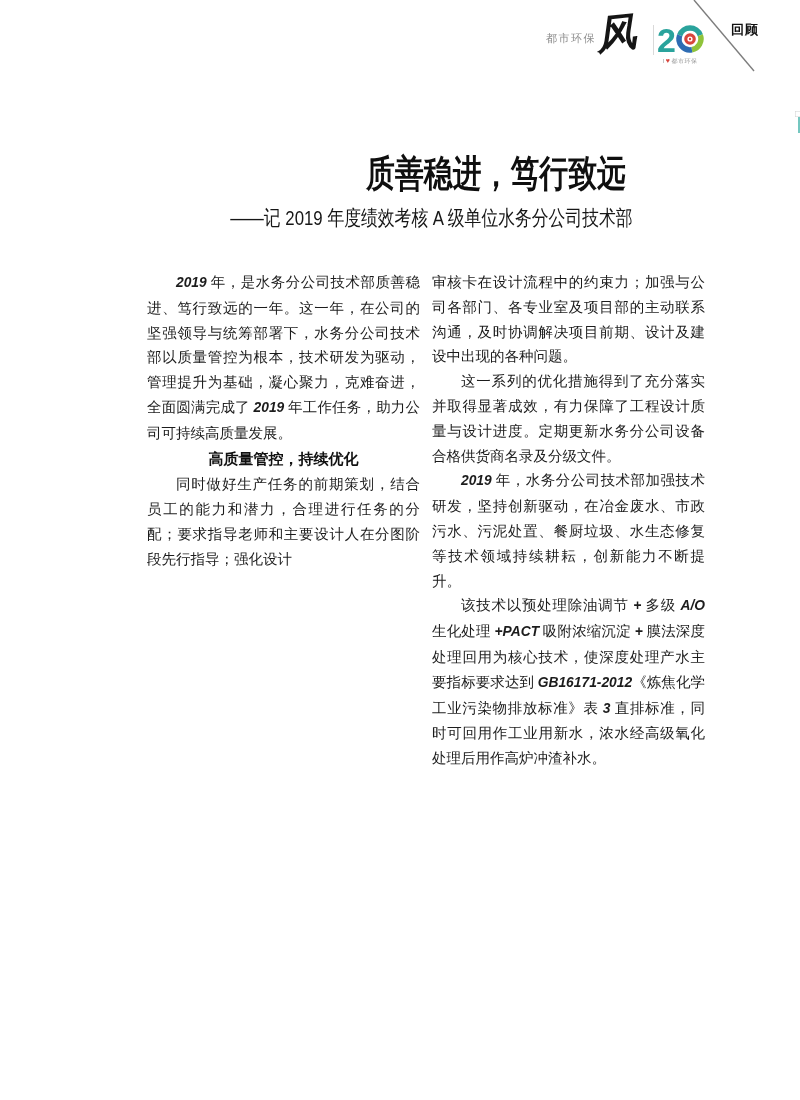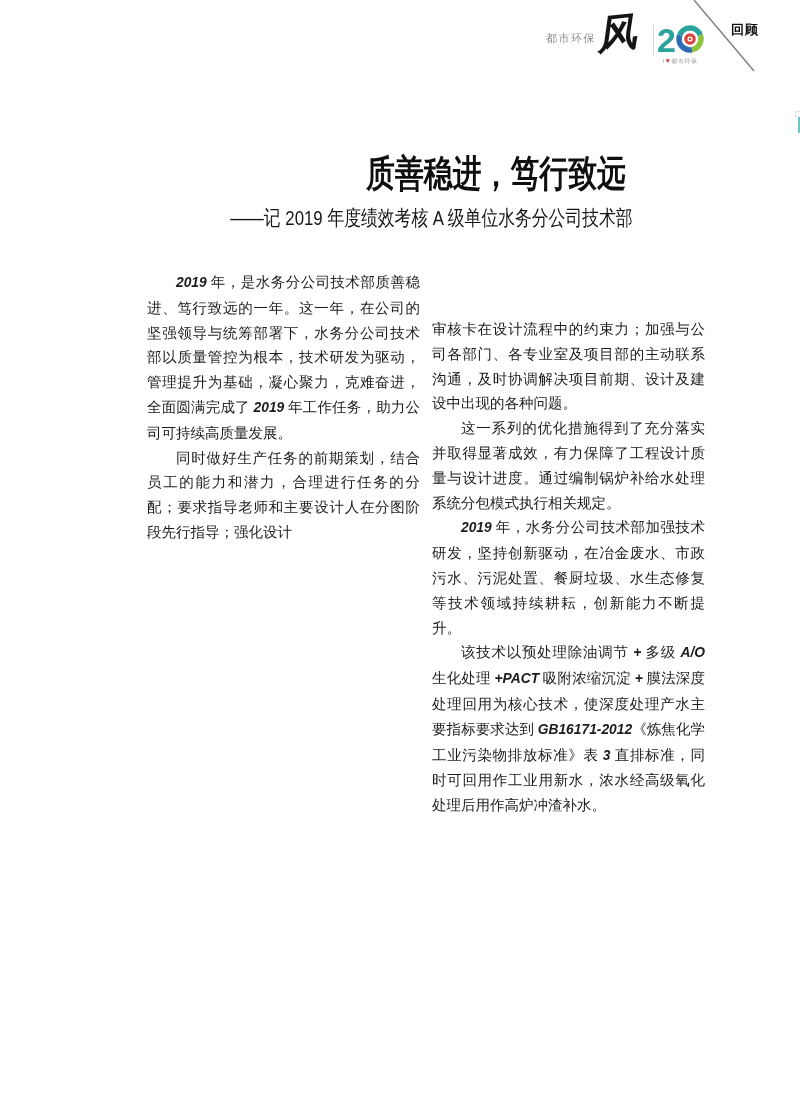--- a/index.html
+++ b/index.html
@@ -32,21 +32,21 @@
                  transform:scaleX(0.78);transform-origin:50% 50%;letter-spacing:0;}
   .titleblock .subtitle{margin-top:9px;font-size:21px;line-height:26px;font-weight:500;color:#161616;
                  transform:scaleX(0.80);transform-origin:50% 50%;}
 
   
   .col{position:absolute;top:270px;width:273px;
        font-family:"Liberation Serif","DejaVu Serif",serif;
        font-size:14.5px;line-height:24.8px;color:#1c1c1c;
        text-align:justify;text-justify:inter-character;}
   .col-left{left:147px;}
-  .col-right{left:432px;margin-top:47px;}
+  .col-right{left:432px;}
   .col p{margin:0;text-indent:2em;}
   .col p.cont{text-indent:0;}
   .col h4{margin:1px 0;font-size:15px;line-height:24.8px;font-weight:bold;text-align:center;
           text-indent:0;color:#111;font-family:"Liberation Sans",sans-serif;}
   .col .lat{font-family:"Liberation Sans",sans-serif;font-weight:bold;font-size:13.8px;font-style:italic;}
 </style>
 </head>
 <body>
 
 <div class="page">
@@ -78,22 +78,23 @@
     <span class="pnum">49</span>
   </div>
 
   <div class="titleblock">
     <h1>质善稳进，笃行致远</h1>
     <div class="subtitle">——记 2019 年度绩效考核 A 级单位水务分公司技术部</div>
   </div>
 
   <div class="col col-left" id="col-left">
       <p><span class="lat">2019</span> 年，是水务分公司技术部质善稳进、笃行致远的一年。这一年，在公司的坚强领导与统筹部署下，水务分公司技术部以质量管控为根本，技术研发为驱动，管理提升为基础，凝心聚力，克难奋进，全面圆满完成了 <span class="lat">2019</span> 年工作任务，助力公司可持续高质量发展。</p>
+      <h4>高质量管控，持续优化</h4>
       <p>同时做好生产任务的前期策划，结合员工的能力和潜力，合理进行任务的分配；要求指导老师和主要设计人在分图阶段先行指导；强化设计</p>
     </div>
   <div class="col col-right" id="col-right">
       <p class="cont">审核卡在设计流程中的约束力；加强与公司各部门、各专业室及项目部的主动联系沟通，及时协调解决项目前期、设计及建设中出现的各种问题。</p>
-      <p>这一系列的优化措施得到了充分落实并取得显著成效，有力保障了工程设计质量与设计进度。通过编制锅炉补给水处理系统分包模式执行相关规定。</p>
+      <p>这一系列的优化措施得到了充分落实并取得显著成效，有力保障了工程设计质量与设计进度。定期更新水务分公司设备合格供货商名录及分级文件。</p>
       <p><span class="lat">2019</span> 年，水务分公司技术部加强技术研发，坚持创新驱动，在冶金废水、市政污水、污泥处置、餐厨垃圾、水生态修复等技术领域持续耕耘，创新能力不断提升。</p>
       <p>该技术以预处理除油调节 <span class="lat">+</span> 多级 <span class="lat">A/O</span> 生化处理 <span class="lat">+PACT</span> 吸附浓缩沉淀 <span class="lat">+</span> 膜法深度处理回用为核心技术，使深度处理产水主要指标要求达到 <span class="lat">GB16171-2012</span>《炼焦化学工业污染物排放标准》表 <span class="lat">3</span> 直排标准，同时可回用作工业用新水，浓水经高级氧化处理后用作高炉冲渣补水。</p>
     </div>
 
 </div>
 
 </body></html>

